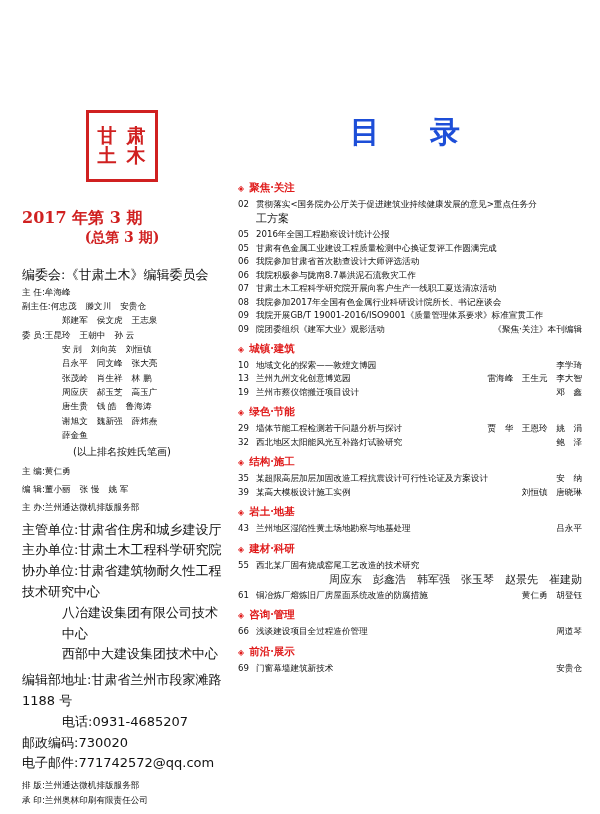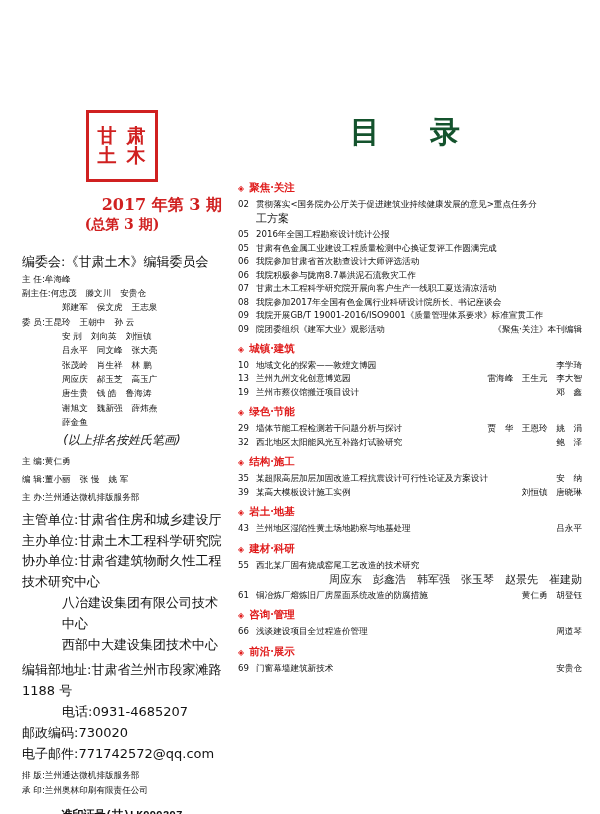--- a/index.html
+++ b/index.html
@@ -48,26 +48,26 @@
     line-height: 1.05;
     letter-spacing: 1px;
     box-sizing: border-box;
     padding: 4px;
   }
   .seal span {
     width: 50%;
     text-align: center;
   }
   .issue {
-    text-align: right;
+    text-align: left;
     color: #d02020;
     font-weight: bold;
     font-size: 16px;
     font-family: "DejaVu Serif", "Liberation Serif", serif;
-    margin-top: 13px;
+    margin-top: 26px;
   }
   .issue-sub {
     text-align: center;
     color: #d02020;
     font-weight: bold;
     font-size: 14px;
     font-family: "DejaVu Serif", "Liberation Serif", serif;
   }
   .masthead {
     margin-top: 18px;
@@ -87,23 +87,22 @@
     flex: 1 1 auto;
     display: flex;
     flex-wrap: wrap;
   }
   .mh-val span {
     margin-right: 9px;
     white-space: nowrap;
   }
   .mh-center {
     text-align: center;
-    font-size: 12px;
+    font-size: 10px;
     margin: 2px 0 4px 0;
-    font-style: italic;
   }
   .mh-block {
     margin-top: 5px;
   }
   .mh-indent {
     padding-left: 40px;
   }
   .mh-plain {
     font-size: 13px;
     line-height: 1.6;
@@ -116,21 +115,21 @@
     font-family: Liberation Mono, monospace;
   }
   
   .right-col {
     position: absolute;
     left: 238px;
     top: 112px;
     width: 344px;
   }
   .toc-title {
-    color: #14532d;
+    color: #1d4ed8;
     font-family: "DejaVu Serif", "Liberation Serif", serif;
     font-weight: bold;
     font-size: 30px;
     letter-spacing: 10px;
     text-align: center;
     margin-bottom: 28px;
   }
   .section {
     margin-top: 7px;
   }

